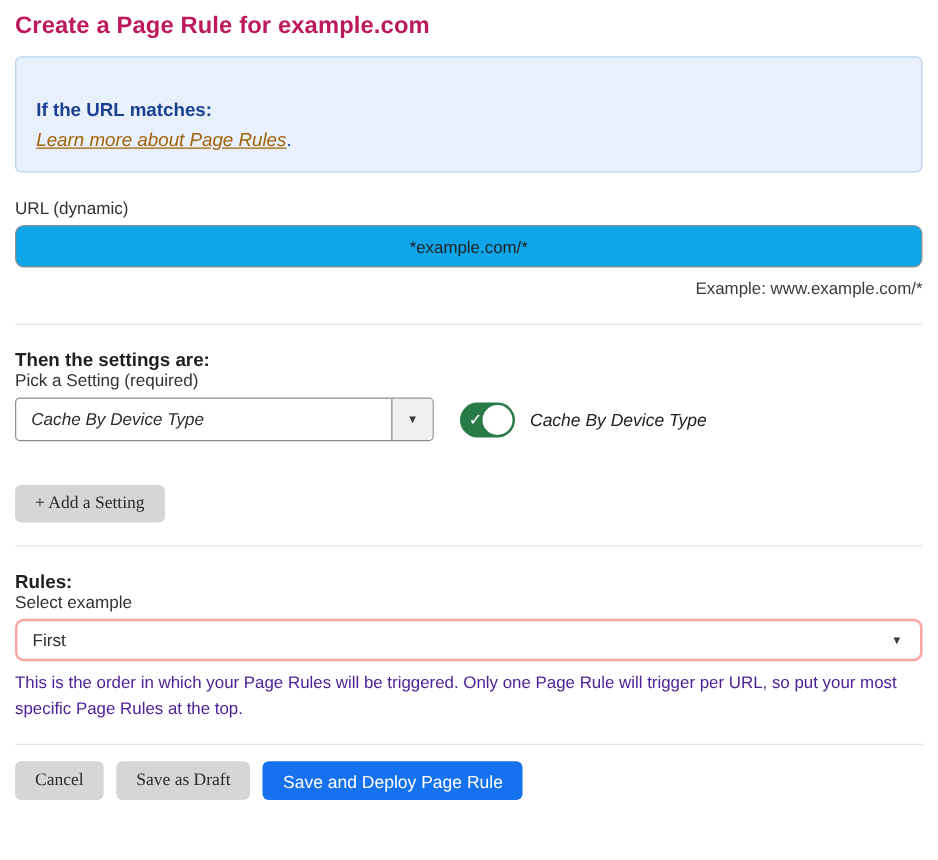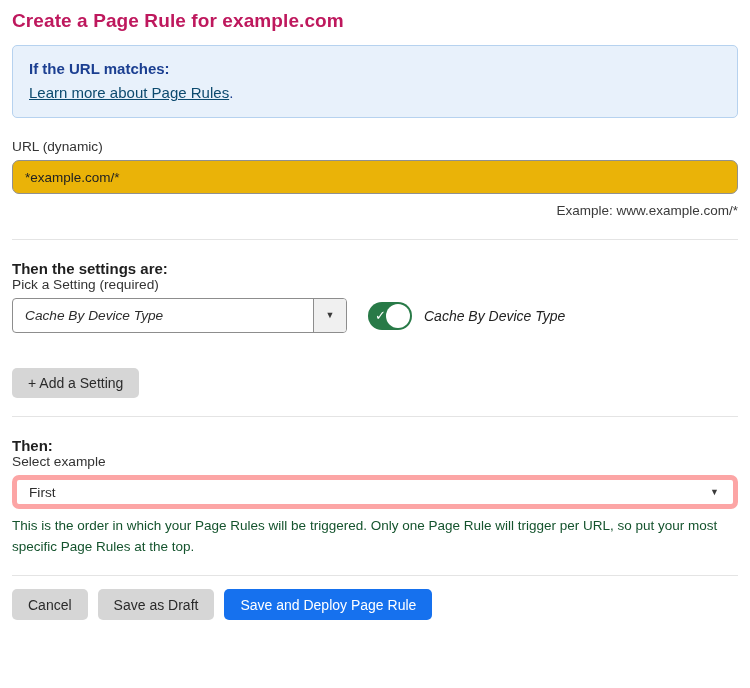--- a/index.html
+++ b/index.html
@@ -20,40 +20,41 @@
   .info-box {
     background: #e8f1fb;
     border: 1px solid #b6d2ef;
     border-radius: 5px;
     padding: 11px 16px 12px 16px;
     color: #1b3f91;
     font-size: 15px;
     line-height: 24px;
     margin-bottom: 21px;
   }
-  .info-heading { font-weight: 700; }
-  .info-link { color: #0c4a6e; text-decoration: underline; cursor: pointer; }
+  .info-heading { font-weight: 700; margin-top: 20px; }
+  .info-link { color: #a16207; text-decoration: underline; cursor: pointer; font-style: italic; }
   .info-suffix { color: #1b3f91; }
 
   .field-label {
     display: block;
     font-size: 13.7px; color: #333333;
     margin-bottom: 6px;
   }
   .text-input {
     width: 100%; height: 34px;
     border: 1px solid #909090; border-radius: 7px;
     padding: 16px 12px;
     font-family: inherit; font-size: 13.5px; color: #222222;
-    background: #eab308;
+    background: #0ea5e9;
     outline: none;
+    text-align: center;
   }
   .field-helper { font-size: 13.5px; margin-top: 6px; line-height: 21px; }
   .field-helper.dark { color: #3a3a3a; text-align: right; }
-  .field-helper.gray { color: #14532d; }
+  .field-helper.gray { color: #4c1d95; }
 
   hr.divider {
     border: none; border-top: 1px solid #e4e4e4;
     margin: 18px 0 0 0;
   }
 
   .section-heading {
     font-size: 15px; font-weight: 700; color: #1f1f1f;
     margin: 20px 0 0 0;
   }
@@ -96,27 +97,27 @@
     background: #ffffff;
   }
   .toggle-label { margin-left: 12px; font-size: 14px; color: #222222; }
 
   .btn {
     font-family: inherit; font-size: 14px;
     border: none; border-radius: 5px;
     padding: 0 16px; height: 31px;
     cursor: pointer; white-space: nowrap;
   }
-  .btn.gray { background: #d6d6d6; color: #2b2b2b; }
+  .btn.gray { background: #d6d6d6; color: #2b2b2b; font-family: Liberation Serif, serif; }
   .btn.blue { background: #1671ee; color: #ffffff; }
   .btn.add-setting { margin-top: 35px; height: 30px; }
 
   .select-full {
     width: 100%; height: 34px;
-    border: 5px solid #fca5a5; border-radius: 7px;
+    border: 2px solid #fca5a5; border-radius: 7px;
     display: flex; align-items: center;
     padding: 0 14px 0 12px;
     background: #ffffff; cursor: pointer;
   }
   .select-full .select-text {
     flex: 1; font-size: 13.7px; color: #2d2d2d;
   }
 
   .footer { display: flex; gap: 10px; margin-top: 13px; }
   .footer .btn.gray { min-width: 71px; }
@@ -154,21 +155,21 @@
       <span class="toggle-check">✓</span>
       <span class="toggle-knob"></span>
     </div>
     <span class="toggle-label">Cache By Device Type</span>
   </div>
 
   <button class="btn gray add-setting">+ Add a Setting</button>
 
   <hr class="divider">
 
-  <h2 class="section-heading">Then:</h2>
+  <h2 class="section-heading">Rules:</h2>
 
   <label class="field-label sub-label">Select example</label>
 
   <div class="select-full">
     <span class="select-text">First</span>
     <span class="caret">▼</span>
   </div>
   <p class="field-helper gray">This is the order in which your Page Rules will be triggered. Only one Page Rule will trigger per URL, so put your most specific Page Rules at the top.</p>
 
   <hr class="divider">

